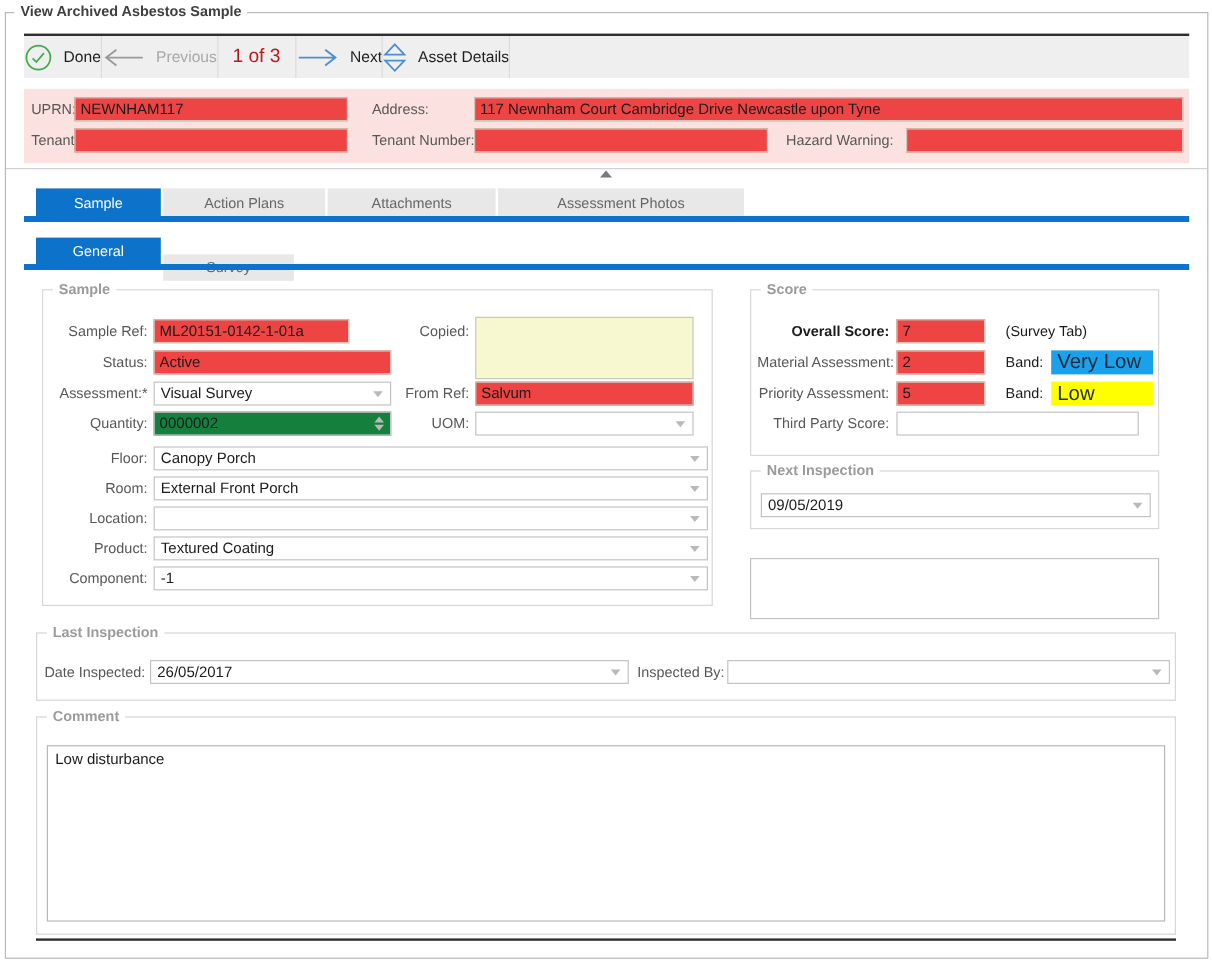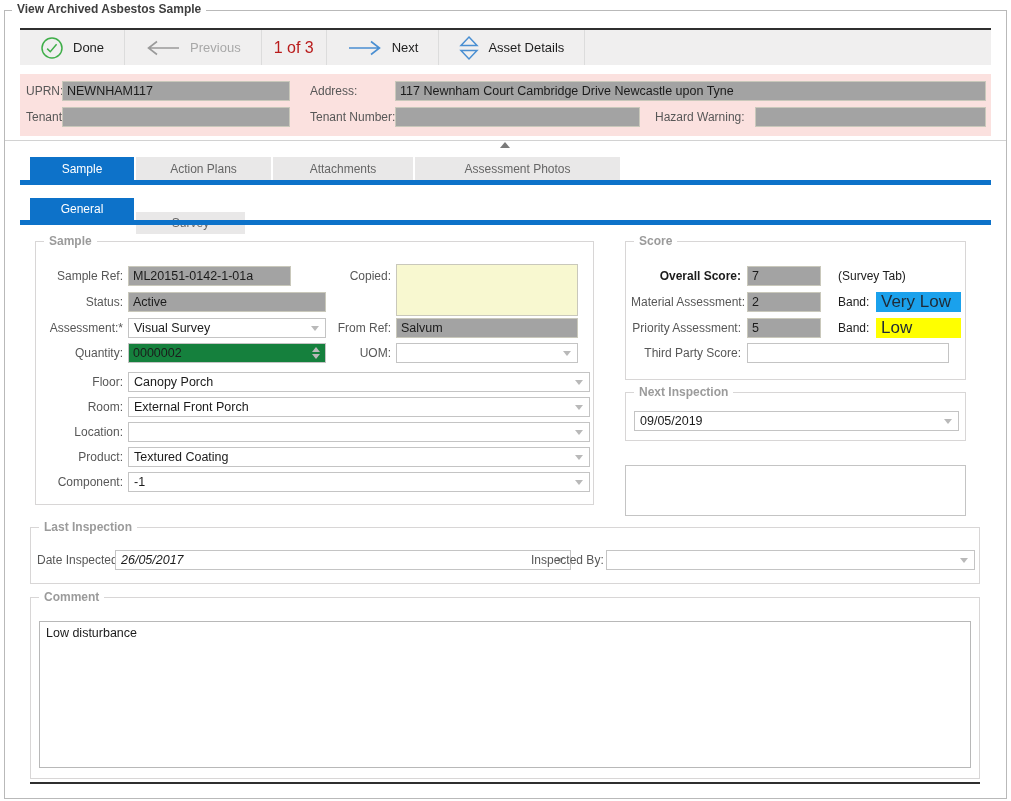--- a/index.html
+++ b/index.html
@@ -5,32 +5,32 @@
   html,body{margin:0;padding:0;background:#fff;}
   .screen{position:relative;width:1011px;height:801px;background:#fff;overflow:hidden;
           font-family:"Liberation Sans","DejaVu Sans",sans-serif;}
   
   .outer-box{position:absolute;left:4px;top:10px;width:1001px;height:787px;border:1px solid #b9b9b9;}
   .outer-legend{position:absolute;left:12px;top:2px;background:#fff;padding:0 5px;
                 font-size:12px;font-weight:bold;color:#3f3f3f;}
   
   .toolbar{position:absolute;left:20px;top:28px;width:971px;height:37px;background:#f0efef;
            border-top:2px solid #2f2f2f;display:flex;align-items:stretch;box-sizing:border-box;}
-  .tbtn{display:flex;align-items:center;gap:9px;padding:0 20px;font-size:13px;color:#1e1e1e;cursor:default;}
+  .tbtn{display:flex;align-items:center;gap:9px;padding:0 0;font-size:13px;color:#1e1e1e;cursor:default;}
   .tbtn.disabled{color:#a8a8a8;}
   .tsep{width:1px;background:#dcdcdc;margin:0;}
   .page-ind{display:flex;align-items:center;padding:0 12px;font-size:16px;color:#b91c1c;}
   
   .pink{position:absolute;left:20px;top:74px;width:971px;height:62px;background:#fbe1df;}
   .lbl{position:absolute;font-size:12px;color:#575757;white-space:nowrap;line-height:20px;}
   .lbl.r{text-align:right;}
   .lbl.bold-dark{font-weight:bold;color:#1b1b1b;}
   .lbl.dark{color:#1b1b1b;}
   input.fld{position:absolute;box-sizing:border-box;height:20px;border:1px solid #c9c8bb;
-            background:#a3a3a3;font-family:inherit;font-size:12.5px;color:#1b1b1b;padding:0 4px;outline:none;}
+            background:#ef4444;font-family:inherit;font-size:12.5px;color:#1b1b1b;padding:0 4px;outline:none;}
   input.fld.white{background:#fff;border-color:#c4c4c4;}
   .bigfld{position:absolute;box-sizing:border-box;border:1px solid #c9c8bb;background:#f8f8d0;}
   
   .divline{position:absolute;left:5px;top:140px;width:1001px;height:1px;background:#d2d2d2;}
   .expander{position:absolute;left:500px;top:142px;width:0;height:0;
             border-left:5px solid transparent;border-right:5px solid transparent;border-bottom:6px solid #7a7a7a;}
   
   .tab{position:absolute;height:23px;box-sizing:border-box;display:flex;align-items:center;justify-content:center;
        font-size:12px;background:#e9e8e8;color:#666;cursor:default;}
   .tab.active{background:#0d72c9;color:#fff;}
@@ -223,21 +223,21 @@
       <span>09/05/2019</span>
       <span class="arr"></span>
     </div>
   </div>
 
   <div class="plainbox" style="left:625px;top:465px;width:341px;height:51px;"></div>
 
   <div class="gbox" style="left:30px;top:527px;width:950px;height:57px;">
     <div class="glegend">Last Inspection</div>
     <div class="lbl" style="left:6px;top:22px;">Date Inspected:</div>
-    <div class="combo" style="left:84px;top:22px;width:456px;font-style:italic;">
+    <div class="combo" style="left:94px;top:22px;width:399px;">
       <span>26/05/2017</span>
       <span class="arr"></span>
     </div>
     <div class="lbl" style="left:500px;top:22px;">Inspected By:</div>
     <div class="combo" style="left:575px;top:22px;width:369px;">
       <span></span>
       <span class="arr"></span>
     </div>
   </div>
 

